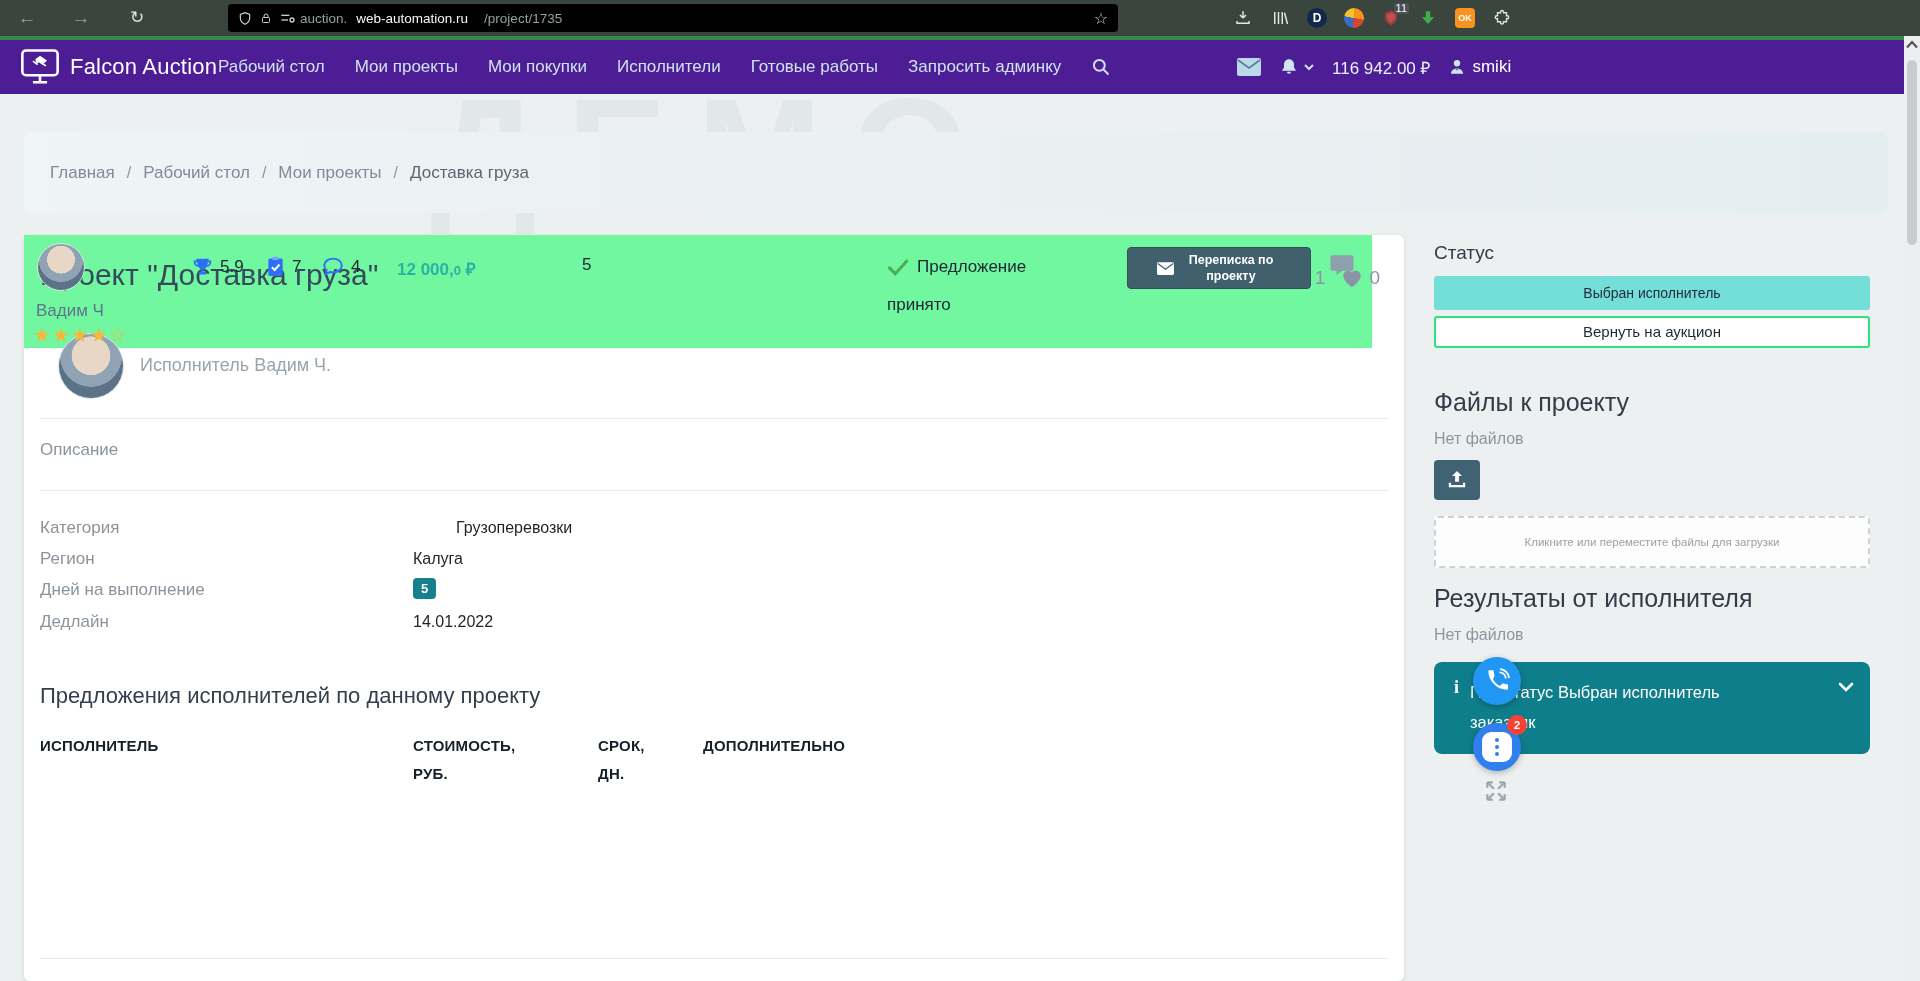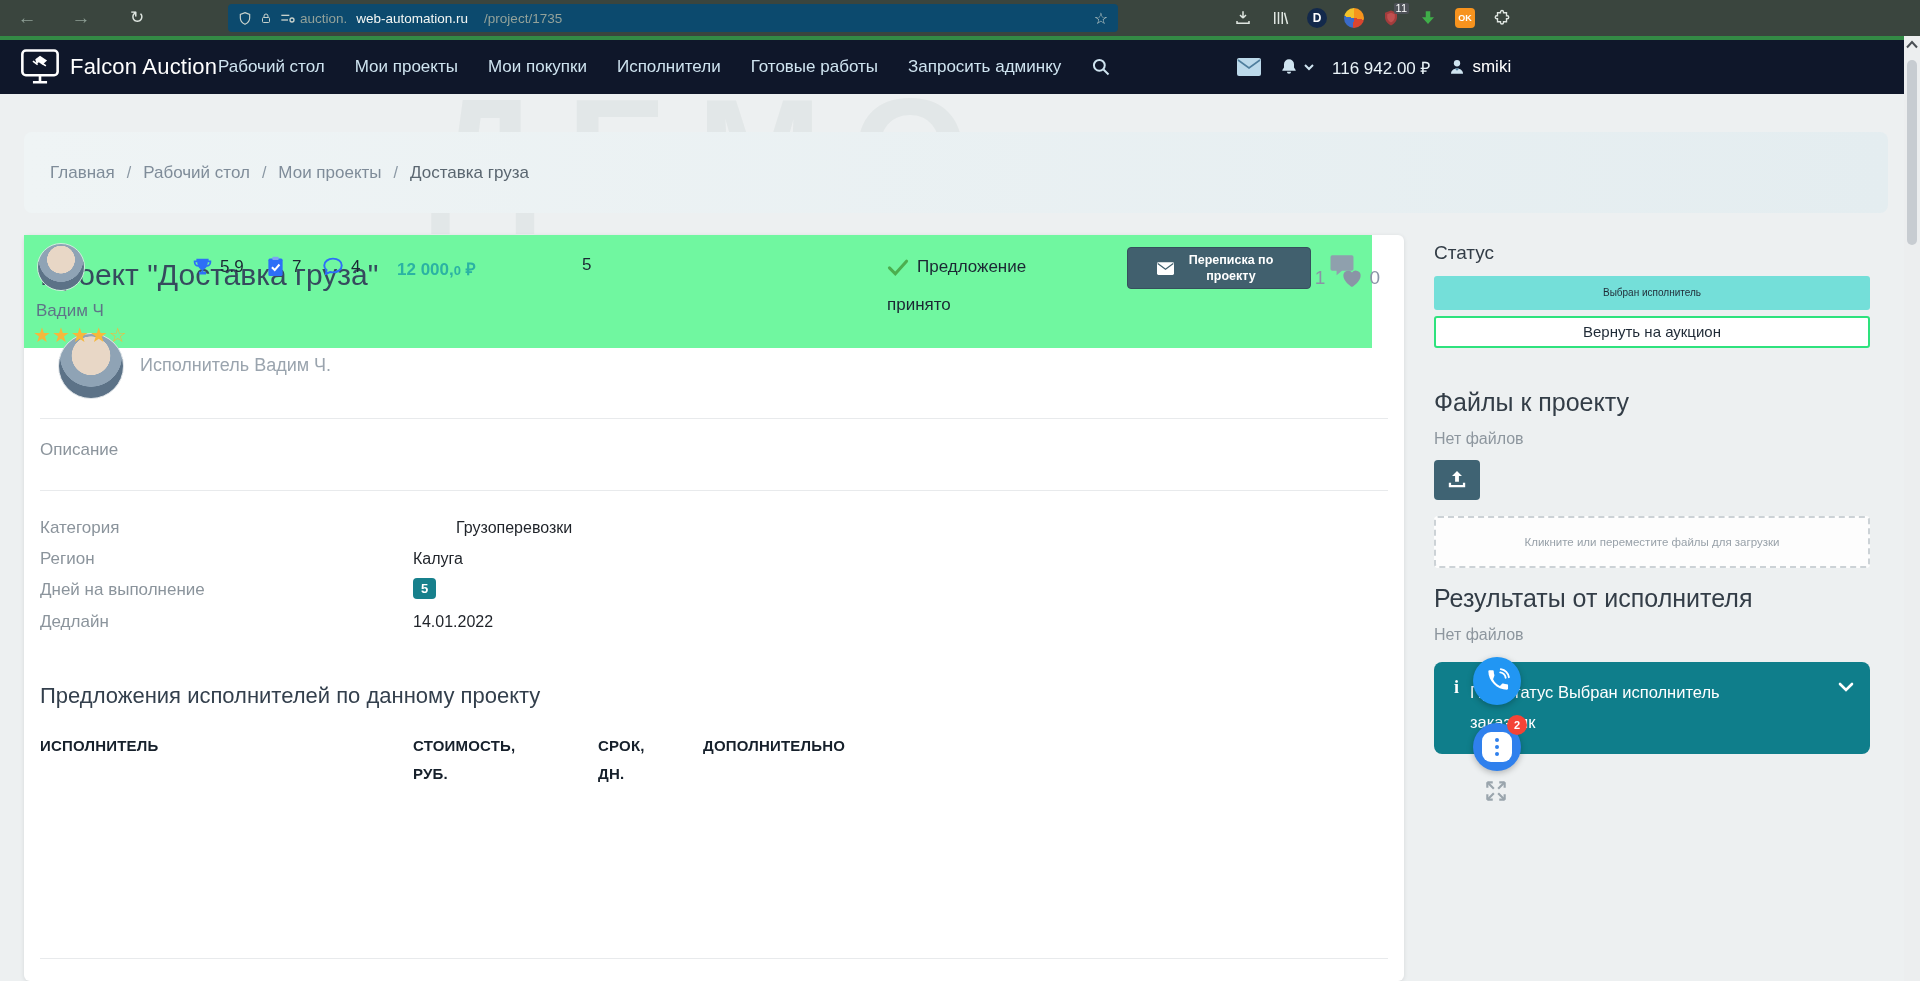--- a/index.html
+++ b/index.html
@@ -5,37 +5,37 @@
   * { margin:0; padding:0; box-sizing:border-box; }
   html,body { width:1920px; height:981px; }
   body { font-family:"Liberation Sans", sans-serif; background:#edf0f1; overflow:hidden; }
   .abs { position:absolute; }
   #page { position:relative; width:1920px; height:981px; background:#edf0f1; overflow:hidden; }
 
   
   #browser-bar { left:0; top:0; width:1920px; height:36px; background:#3a453e; z-index:30; }
   .nav-glyph { color:#8fa096; font-size:19px; line-height:36px; text-align:center; width:30px; display:inline-block; cursor:pointer; }
   #reload-btn { color:#dfe6e1; font-size:17px; }
-  #url-pill { left:228px; top:4px; width:890px; height:28px; background:#0c4a6e; border-radius:4px; display:flex; align-items:center; padding:0 10px; }
+  #url-pill { left:228px; top:4px; width:890px; height:28px; background:#000000; border-radius:4px; display:flex; align-items:center; padding:0 10px; }
   #url-pill svg { flex:0 0 auto; }
   .url-text { font-size:13.5px; margin-left:4px; white-space:nowrap; }
   .url-dim { color:#93a29a; } .url-main { color:#f4f7f4; }
   #bookmark-star { margin-left:auto; color:#c9d2cc; font-size:16px; }
   #toolbar-icons { left:1232px; top:0; height:36px; display:flex; align-items:center; gap:15px; }
   .tb-ic { width:22px; height:22px; display:flex; align-items:center; justify-content:center; position:relative; cursor:pointer; }
   #profile-d { width:20px; height:20px; border-radius:50%; background:#13294b; color:#fff; font-size:12px; font-weight:bold; text-align:center; line-height:20px; }
   #pie-avatar { width:20px; height:20px; border-radius:50%; background:conic-gradient(#f7941d 0 28%, #d9452f 28% 52%, #3a6bc9 52% 78%, #f3c22b 78% 100%); }
   #ok-ext { width:20px; height:20px; border-radius:4px; background:#f7931e; color:#fff; font-weight:bold; font-size:9px; text-align:center; line-height:20px; }
   .badge-11 { position:absolute; top:-4px; right:-7px; background:#4d5157; color:#fff; font-size:11px; font-weight:normal; border-radius:2px; padding:0 2px; line-height:11px; }
   .burger-line { width:16px; height:2px; background:#dfe6e1; margin:2px 0; }
 
   #accent-line { left:0; top:36px; width:1904px; height:4px; background:#338a45; z-index:29; }
 
   
-  #navbar { left:0; top:40px; width:1904px; height:54px; background:#0f172a; z-index:20; }
+  #navbar { left:0; top:40px; width:1904px; height:54px; background:#4c1d95; z-index:20; }
   #brand { left:20px; top:7px; display:flex; align-items:center; gap:10px; cursor:pointer; }
   #brand-name { color:#ffffff; font-size:22px; font-weight:500; letter-spacing:.2px; }
   #nav-links { left:218px; top:0; height:54px; display:flex; align-items:center; gap:30px; }
   .nav-link { color:#cfe4f0; font-size:17px; white-space:nowrap; cursor:pointer; }
   #nav-right { left:1237px; top:0; height:54px; display:flex; align-items:center; gap:18px; }
   #balance { color:#eaf4f9; font-size:17px; white-space:nowrap; cursor:pointer; }
   #user-name { color:#ffffff; font-size:17px; cursor:pointer; display:flex; align-items:center; gap:6px; }
 
   
   #watermark { left:430px; top:66px; font-size:150px; font-weight:bold; color:rgba(160,175,180,0.14); letter-spacing:30px; z-index:1; }
@@ -79,21 +79,21 @@
   #msg-btn { position:absolute; left:1103px; top:12px; width:184px; height:42px; background:#41606e; border:1px solid #35505c;
     border-radius:4px; display:flex; align-items:center; justify-content:center; gap:7px; cursor:pointer; }
   #msg-btn span { color:#fff; font-size:12.5px; font-weight:bold; width:100px; text-align:center; line-height:1.3; }
   #prow-bubble { position:absolute; left:1305px; top:18px; cursor:pointer; }
 
   
   #sidebar { left:1434px; top:240px; width:436px; height:700px; z-index:2; }
   .sb-h { font-size:25px; color:#333d47; }
   .sb-muted { font-size:16px; color:#8d969e; }
   #status-value { left:0; top:36px; width:436px; height:34px; background:#74dfd9; border-radius:3px;
-    text-align:center; line-height:34px; font-size:10px; color:#1f2a36; }
+    text-align:center; line-height:34px; font-size:14px; color:#1f2a36; }
   #return-btn { left:0; top:76px; width:436px; height:32px; background:#fff; border:2px solid #2ee27d; border-radius:3px;
     text-align:center; line-height:28px; font-size:15px; color:#1f2a36; cursor:pointer; }
   #upload-btn { left:0; top:220px; width:46px; height:40px; background:#3f6373; border-radius:4px;
     display:flex; align-items:center; justify-content:center; cursor:pointer; }
   #dropzone { left:0; top:276px; width:436px; height:52px; border:2px dashed #ccd2d6; border-radius:4px; background:#fdfdfd;
     display:flex; align-items:center; justify-content:center; cursor:pointer; }
   #dropzone span { font-size:11.5px; color:#98a1a9; }
   #accordion { left:0; top:422px; width:436px; height:92px; background:#0f7e8b; border-radius:8px; padding:15px 20px; cursor:pointer; }
   #accordion .info-i { display:inline-block; font-family:"Liberation Serif",serif; font-weight:bold; font-size:18px; color:#fff; margin-right:11px; }
   #accordion .acc-text { display:inline-block; width:300px; color:#fff; font-size:16.5px; line-height:30px; vertical-align:top; }

